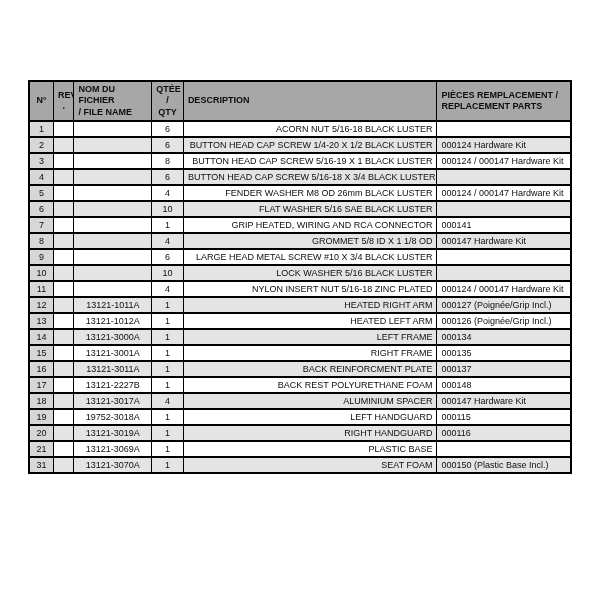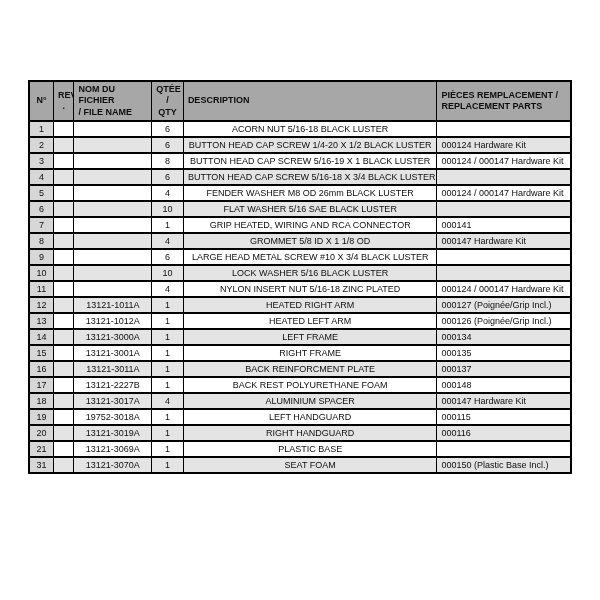--- a/index.html
+++ b/index.html
@@ -57,21 +57,21 @@
   .parts-table tbody tr:nth-child(even) td {
     background: var(--alt-bg);
   }
   .parts-table td.col-no {
     background: var(--no-bg) !important;
   }
   .col-no  { width: 24px;  text-align: center; }
   .col-rev { width: 20px;  text-align: center; }
   .col-file{ width: 76px;  text-align: center; margin-left: 36px; }
   .col-qty { width: 31px;  text-align: center; }
-  .col-desc{ width: 248px; text-align: center; }
+  .col-desc{ width: 248px; text-align: right; }
   .col-parts{ width: 131px; text-align: left; }
   th.col-no, th.col-rev, th.col-qty { text-align: center; }
 </style>
 </head>
 <body>
 
 <div class="parts-table-wrap">
   <table class="parts-table">
     <colgroup>
       <col class="col-no">

